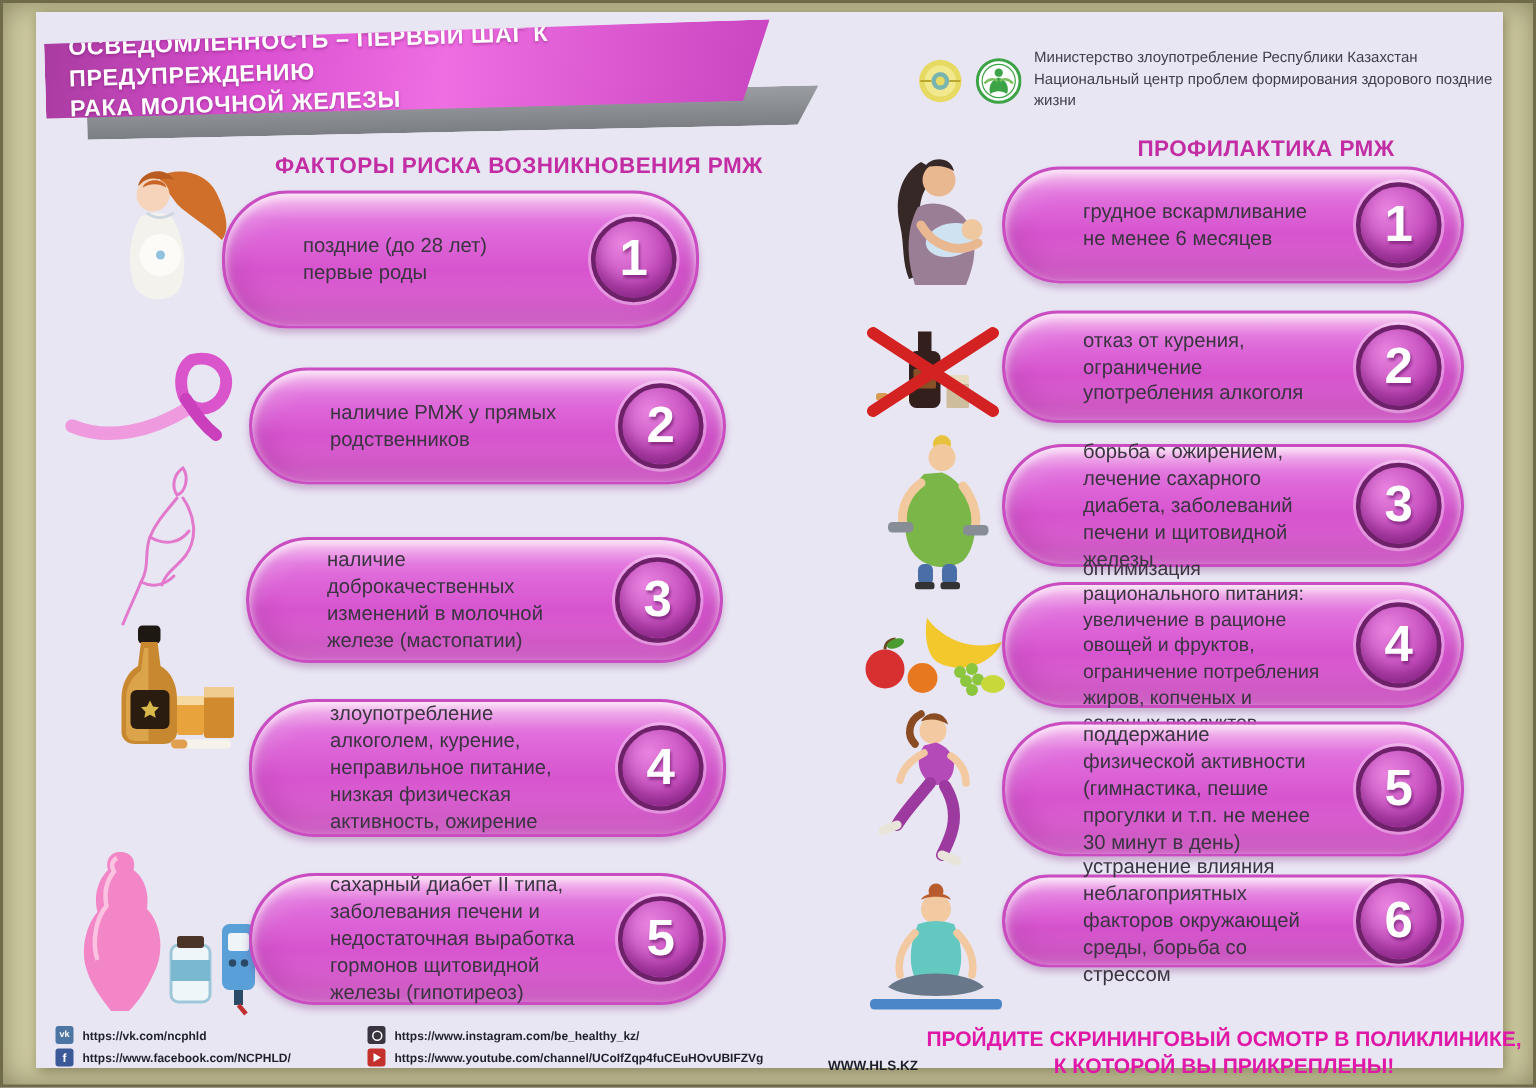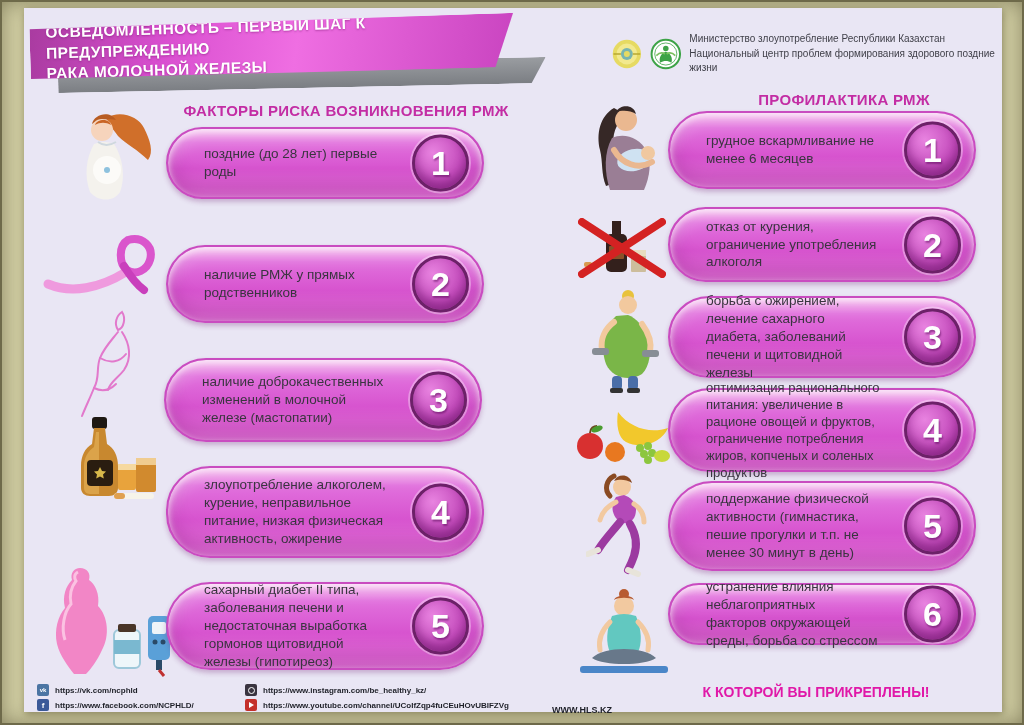--- a/index.html
+++ b/index.html
@@ -31,21 +31,21 @@
   .col-head.left { left:152px; top:94px; width:340px; }
   .col-head.right { left:660px; top:83px; width:320px; }
 
   
   .pill { position:absolute; border-radius:44px;
           background:linear-gradient(180deg,#f3abea 0%,#e170dd 20%,#d754cf 58%,#dd67d3 85%,#ea86e0 100%);
           border:2px solid #c94cc0;
           box-shadow:inset 0 3px 6px rgba(255,255,255,.7), inset 0 12px 14px rgba(255,255,255,.25),
                      inset 0 -12px 18px rgba(140,20,130,.32), 0 3px 5px rgba(120,40,120,.30);
           display:flex; align-items:center; }
-  .pill-text { padding-left:36px; padding-right:96px; font-size:13.5px; color:#3a3440; line-height:1.32; }
+  .pill-text { padding-left:52px; padding-right:96px; font-size:13.5px; color:#3a3440; line-height:1.32; }
   .pill-num { position:absolute; right:13px; top:50%; transform:translateY(-50%);
           width:57px; height:57px; border-radius:50%;
           background:radial-gradient(circle at 35% 30%, #e883e0, #c44cbc 60%, #a935a3);
           border:3px solid #6c2168;
           box-shadow:0 0 0 2px rgba(255,255,255,.35), inset 0 -7px 10px rgba(90,10,90,.45);
           display:flex; align-items:center; justify-content:center;
           color:#fff; font-size:34px; font-weight:bold;
           text-shadow:1px 2px 2px rgba(90,10,90,.55); }
 
   .icon-abs { position:absolute; }
@@ -227,21 +227,21 @@
       <circle cx="46" cy="6" r="5" fill="#b85c30"></circle>
       <circle cx="46" cy="18" r="10" fill="#f2c9a0"></circle>
       <path d="M36 12 C38 6 54 6 56 12 C52 9 40 9 36 12 Z" fill="#b85c30"></path>
       <path d="M34 28 C28 42 28 56 32 64 L60 64 C64 56 64 42 58 28 Q46 24 34 28 Z" fill="#62c8c0"></path>
       <path d="M32 34 C24 42 20 52 22 62" stroke="#f2c9a0" stroke-width="5" fill="none" stroke-linecap="round"></path>
       <path d="M60 34 C68 42 72 52 70 62" stroke="#f2c9a0" stroke-width="5" fill="none" stroke-linecap="round"></path>
       <path d="M14 70 C26 58 66 58 78 70 C66 78 26 78 14 70 Z" fill="#68788a"></path>
       <rect x="2" y="78" width="88" height="7" rx="3" fill="#4a86c8"></rect>
     </svg>
 
-    <div class="pill" style="left:142px;top:119px;width:318px;height:72px">
+    <div class="pill" style="left:124px;top:119px;width:318px;height:92px">
       <div class="pill-text">поздние (до 28 лет) первые роды</div>
       <div class="pill-num">
           <span>1</span>
         </div>
     </div>
     <div class="pill" style="left:142px;top:237px;width:318px;height:78px">
       <div class="pill-text">наличие РМЖ у прямых родственников</div>
       <div class="pill-num">
           <span>2</span>
         </div>
@@ -296,20 +296,21 @@
         </div>
     </div>
     <div class="pill" style="left:644px;top:575px;width:308px;height:62px">
       <div class="pill-text">устранение влияния неблагоприятных факторов окружающей среды, борьба со стрессом</div>
       <div class="pill-num">
           <span>6</span>
         </div>
     </div>
 
     <div class="cta">
+      <div>ПРОЙДИТЕ СКРИНИНГОВЫЙ ОСМОТР В ПОЛИКЛИНИКЕ,</div>
       <div>К КОТОРОЙ ВЫ ПРИКРЕПЛЕНЫ!</div>
     </div>
 
     <div class="flink" style="left:13px;top:676px">
       <span class="si vk">vk</span>
       <span>https://vk.com/ncphld</span>
     </div>
     <div class="flink" style="left:13px;top:691px">
       <span class="si fb">f</span>
       <span>https://www.facebook.com/NCPHLD/</span>

